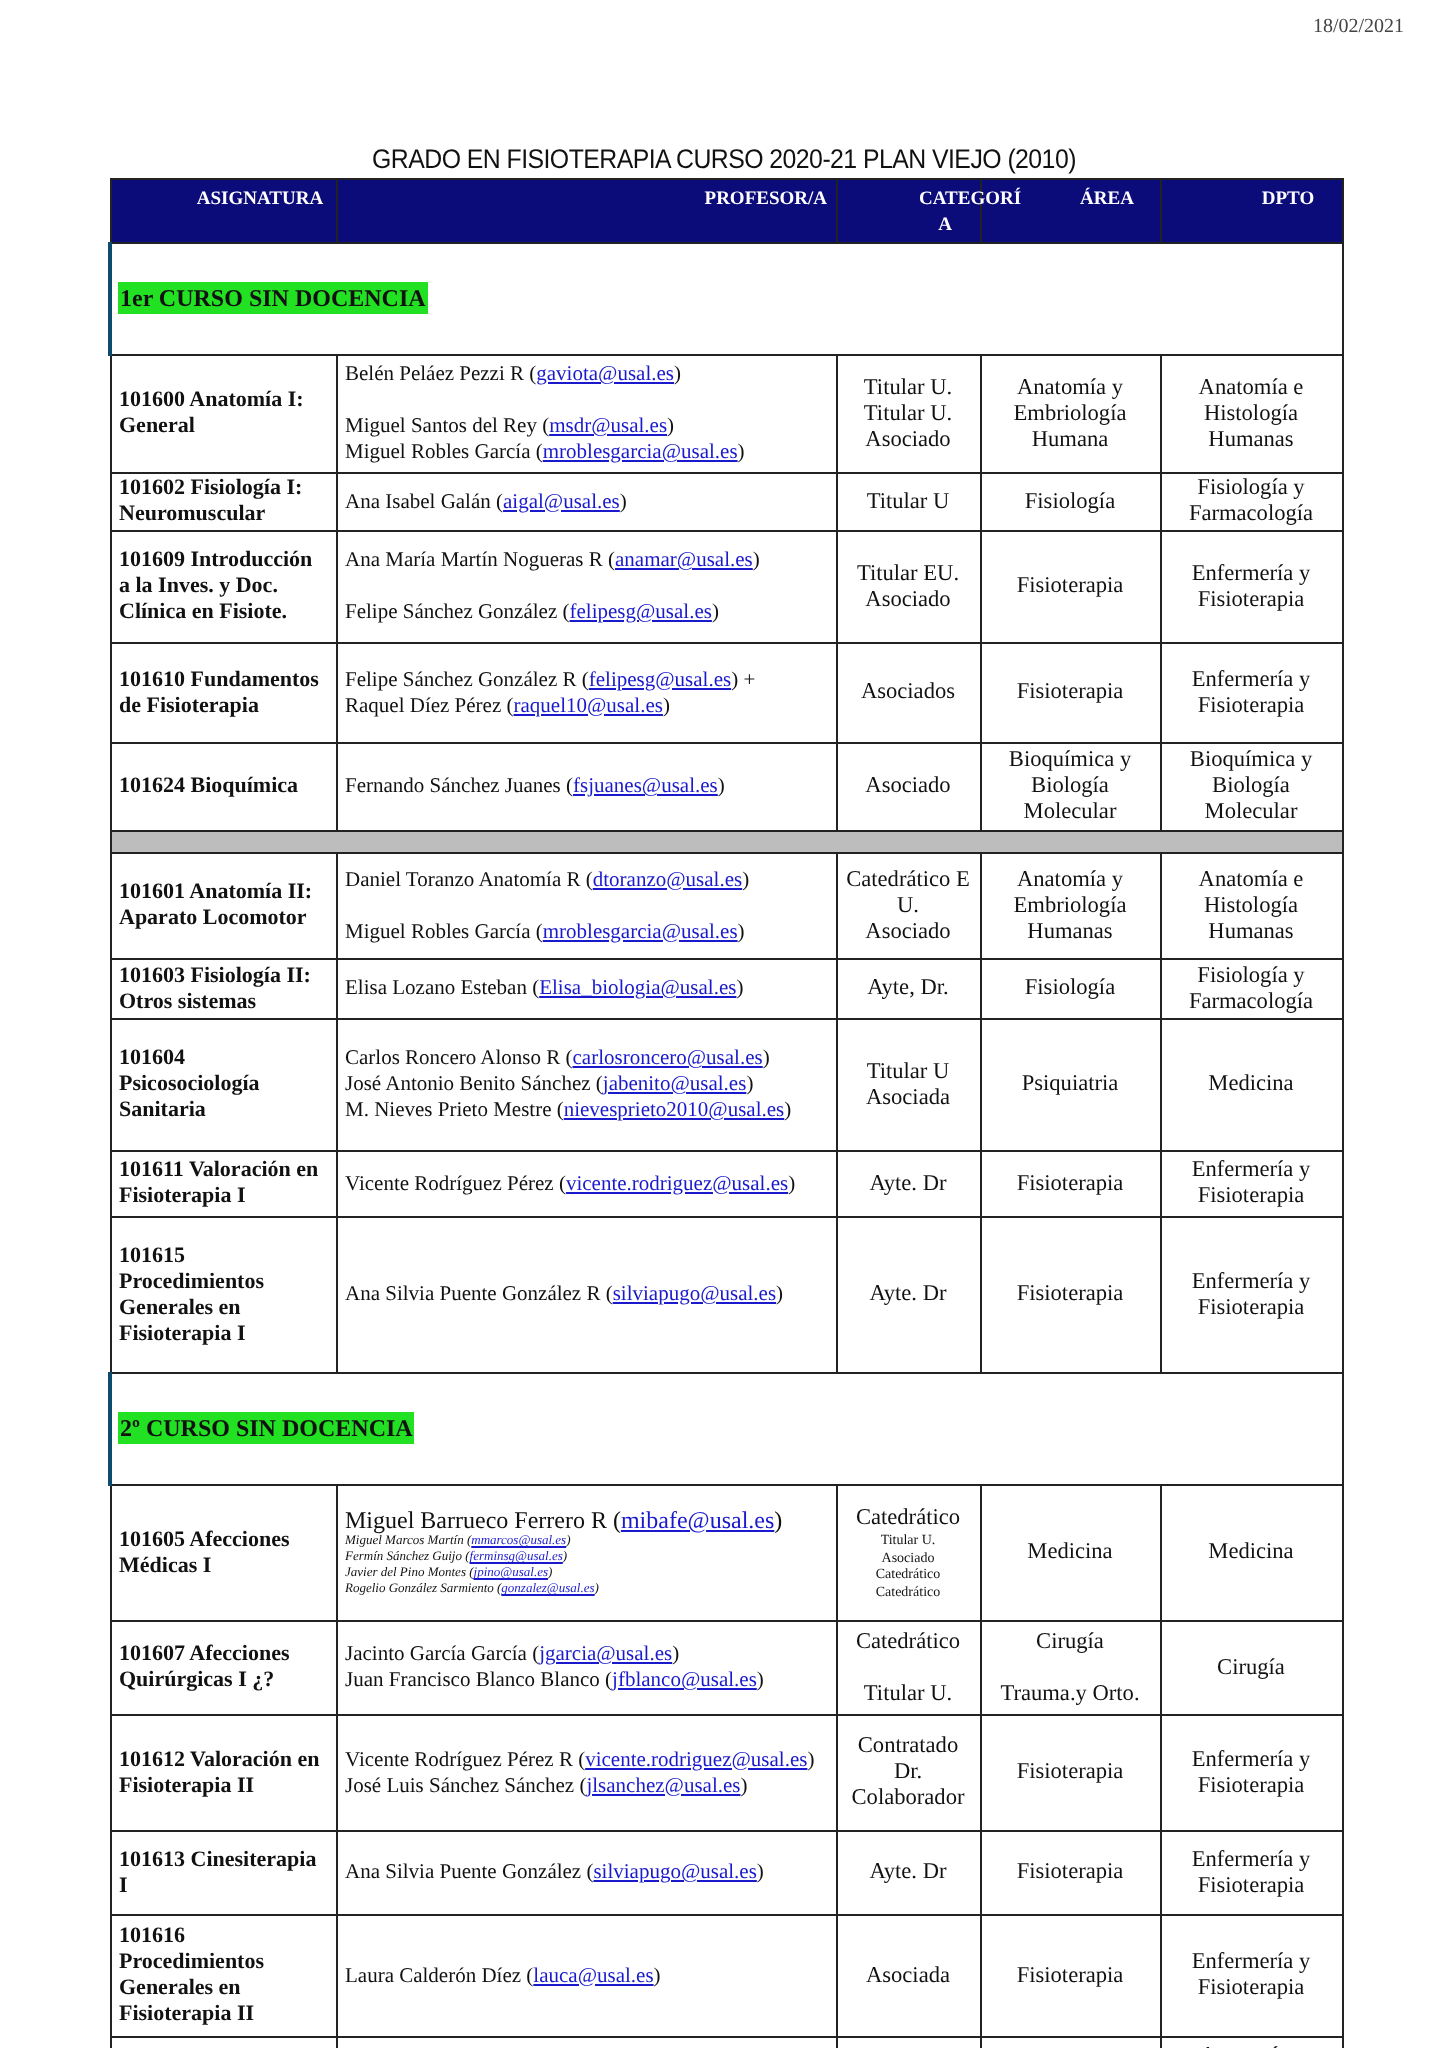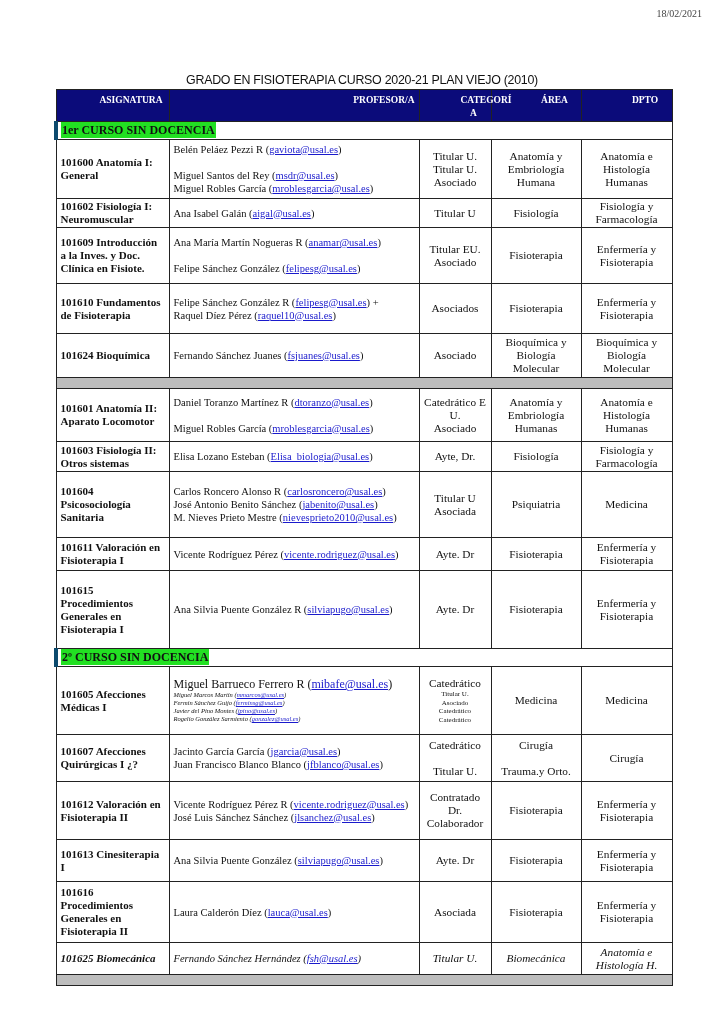--- a/index.html
+++ b/index.html
@@ -5,21 +5,21 @@
   html, body { margin:0; padding:0; }
   body { width:724px; height:1024px; background:#fff; position:relative; overflow:hidden;
          font-family:"Liberation Serif", serif; color:#111; }
   .date { position:absolute; right:22px; top:8px; font-size:10px; color:#444; }
   .title { position:absolute; left:0; width:724px; top:72px; text-align:center;
            font-family:"Liberation Sans", sans-serif; font-size:13.5px; letter-spacing:-0.3px; transform:scaleX(0.92); }
   table { position:absolute; left:54px; top:89px; width:616px; border-collapse:collapse; table-layout:fixed; }
   td, th { border:1px solid #222; vertical-align:middle; padding:1px 4px; font-size:11.3px; line-height:13px; }
   thead th { background:#0b0b7a; color:#fff; font-weight:bold; font-size:9.5px; height:24px; text-align:center; vertical-align:top; padding-top:4px;padding-left:41px; }
   thead th.left { text-align:right; }
-  .sec td { border-left:4px solid #0c4a6e; border-right:1px solid #222; height:17px; padding:0 3px; }
+  .sec td { border-left:2px solid #0c4a6e; border-right:1px solid #222; height:17px; padding:19px 3px; }
   .sec span { background:#22e022; font-weight:bold; font-size:12px; padding:1px 1px; }
   .gray td { background:#bdbdbd; height:10px; padding:0; }
   .subj { font-weight:bold; font-size:11px; line-height:13px; }
   .prof { font-size:10.5px; }
   .c { text-align:center; }
   a { color:#1a1acc; text-decoration:underline; }
   .small { font-size:6.5px; font-style:italic; line-height:8px; }
   .tiny { font-size:7px; line-height:8.5px; }
   .gap { display:block; height:13px; }
 </style>
@@ -123,21 +123,21 @@
           <div>Bioquímica y Biología Molecular</div>
         </td>
         <td class="c">Bioquímica y Biología Molecular</td>
       </tr>
       <tr class="gray">
         <td colspan="5"></td>
       </tr>
       <tr style="height: 53px;">
         <td class="subj">101601 Anatomía II: Aparato Locomotor</td>
         <td class="prof">
-          <div><span>Daniel Toranzo Martínez R (</span><a href="#">dtoranzo@usal.es</a><span>)</span></div>
+          <div><span>Daniel Toranzo Anatomía R (</span><a href="#">dtoranzo@usal.es</a><span>)</span></div>
           <span class="gap"></span>
           <div><span>Miguel Robles García (</span><a href="#">mroblesgarcia@usal.es</a><span>)</span></div>
         </td>
         <td class="c">
           <div>Catedrático E U.</div>
           <div>Asociado</div>
         </td>
         <td class="c">
           <div>Anatomía y Embriología Humanas</div>
         </td>

